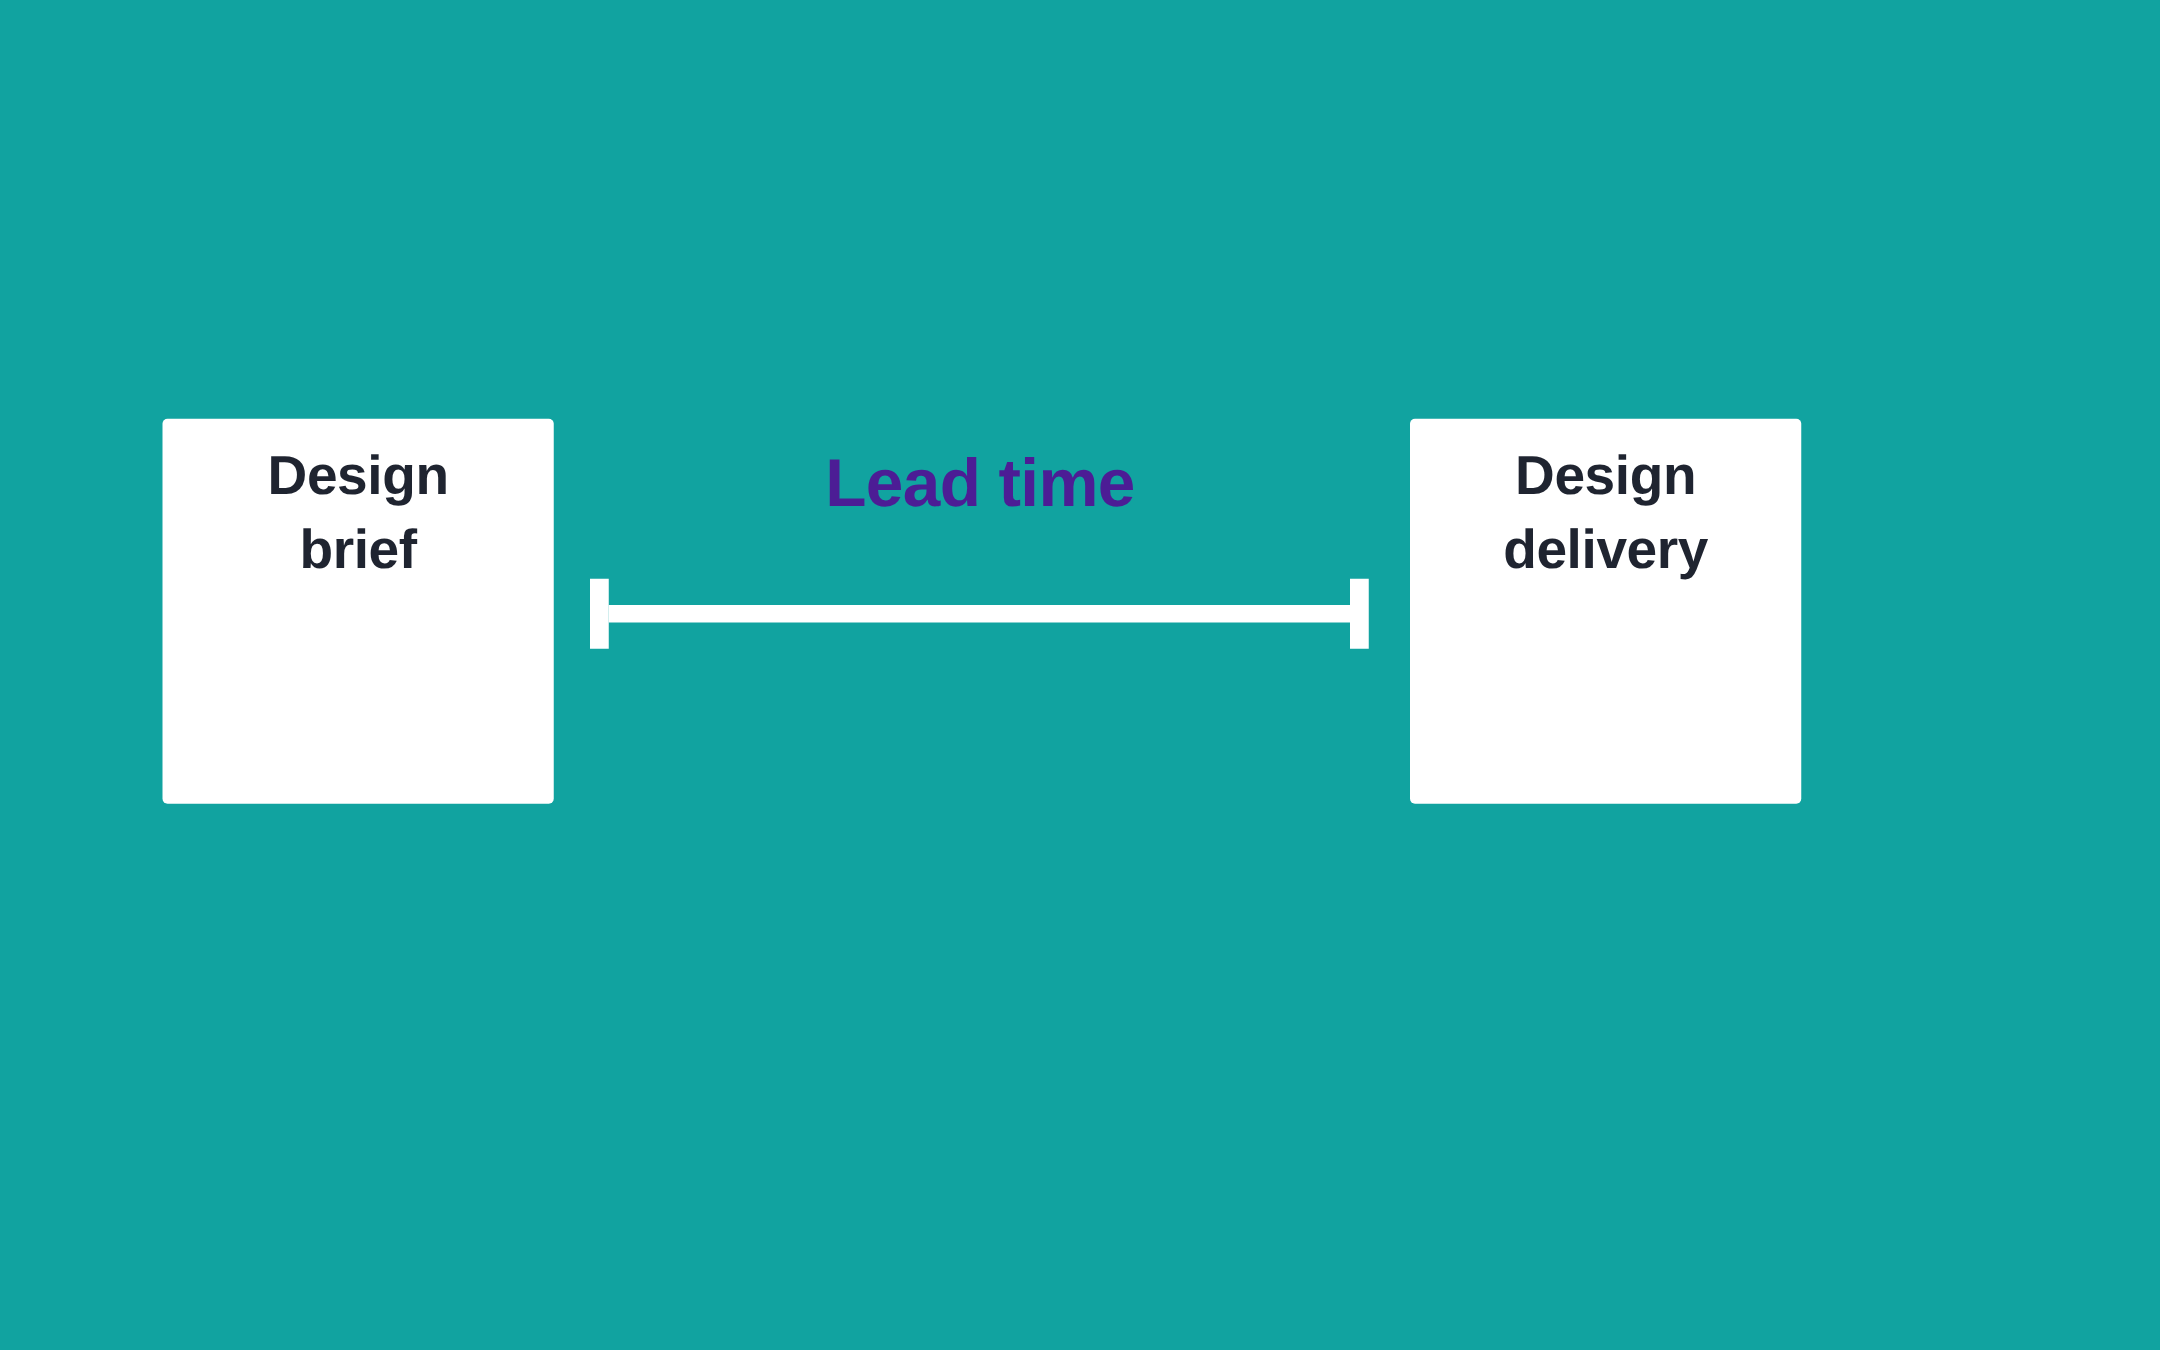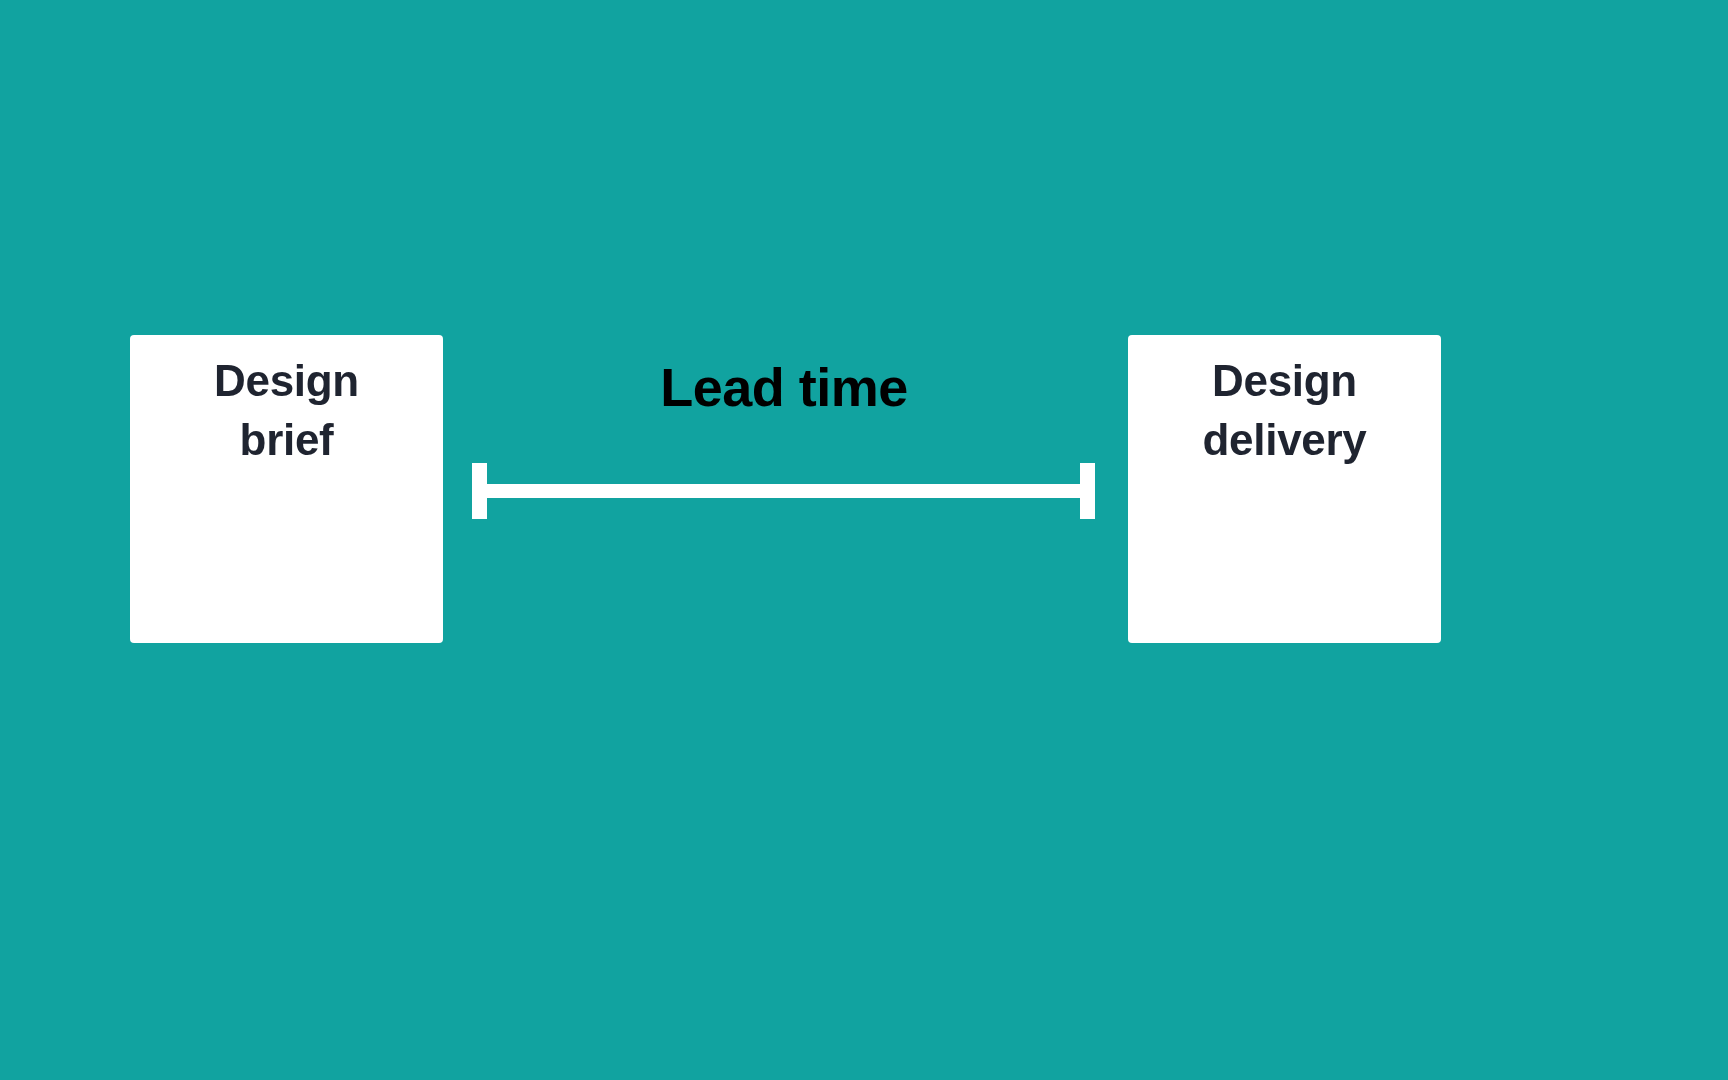--- a/index.html
+++ b/index.html
@@ -56,21 +56,21 @@
     width: 313px;
     height: 308px;
   }
 
   #lead-time-label {
     position: absolute;
     left: 487px;
     top: 358px;
     width: 594px;
     text-align: center;
-    color: #000000;
+    color: #4c1d95;
     font-family: "Liberation Sans", sans-serif;
     font-weight: bold;
     font-size: 54px;
     line-height: 1.1;
     letter-spacing: -0.5px;
   }
 
   #measure-bar {
     position: absolute;
     left: 472px;

